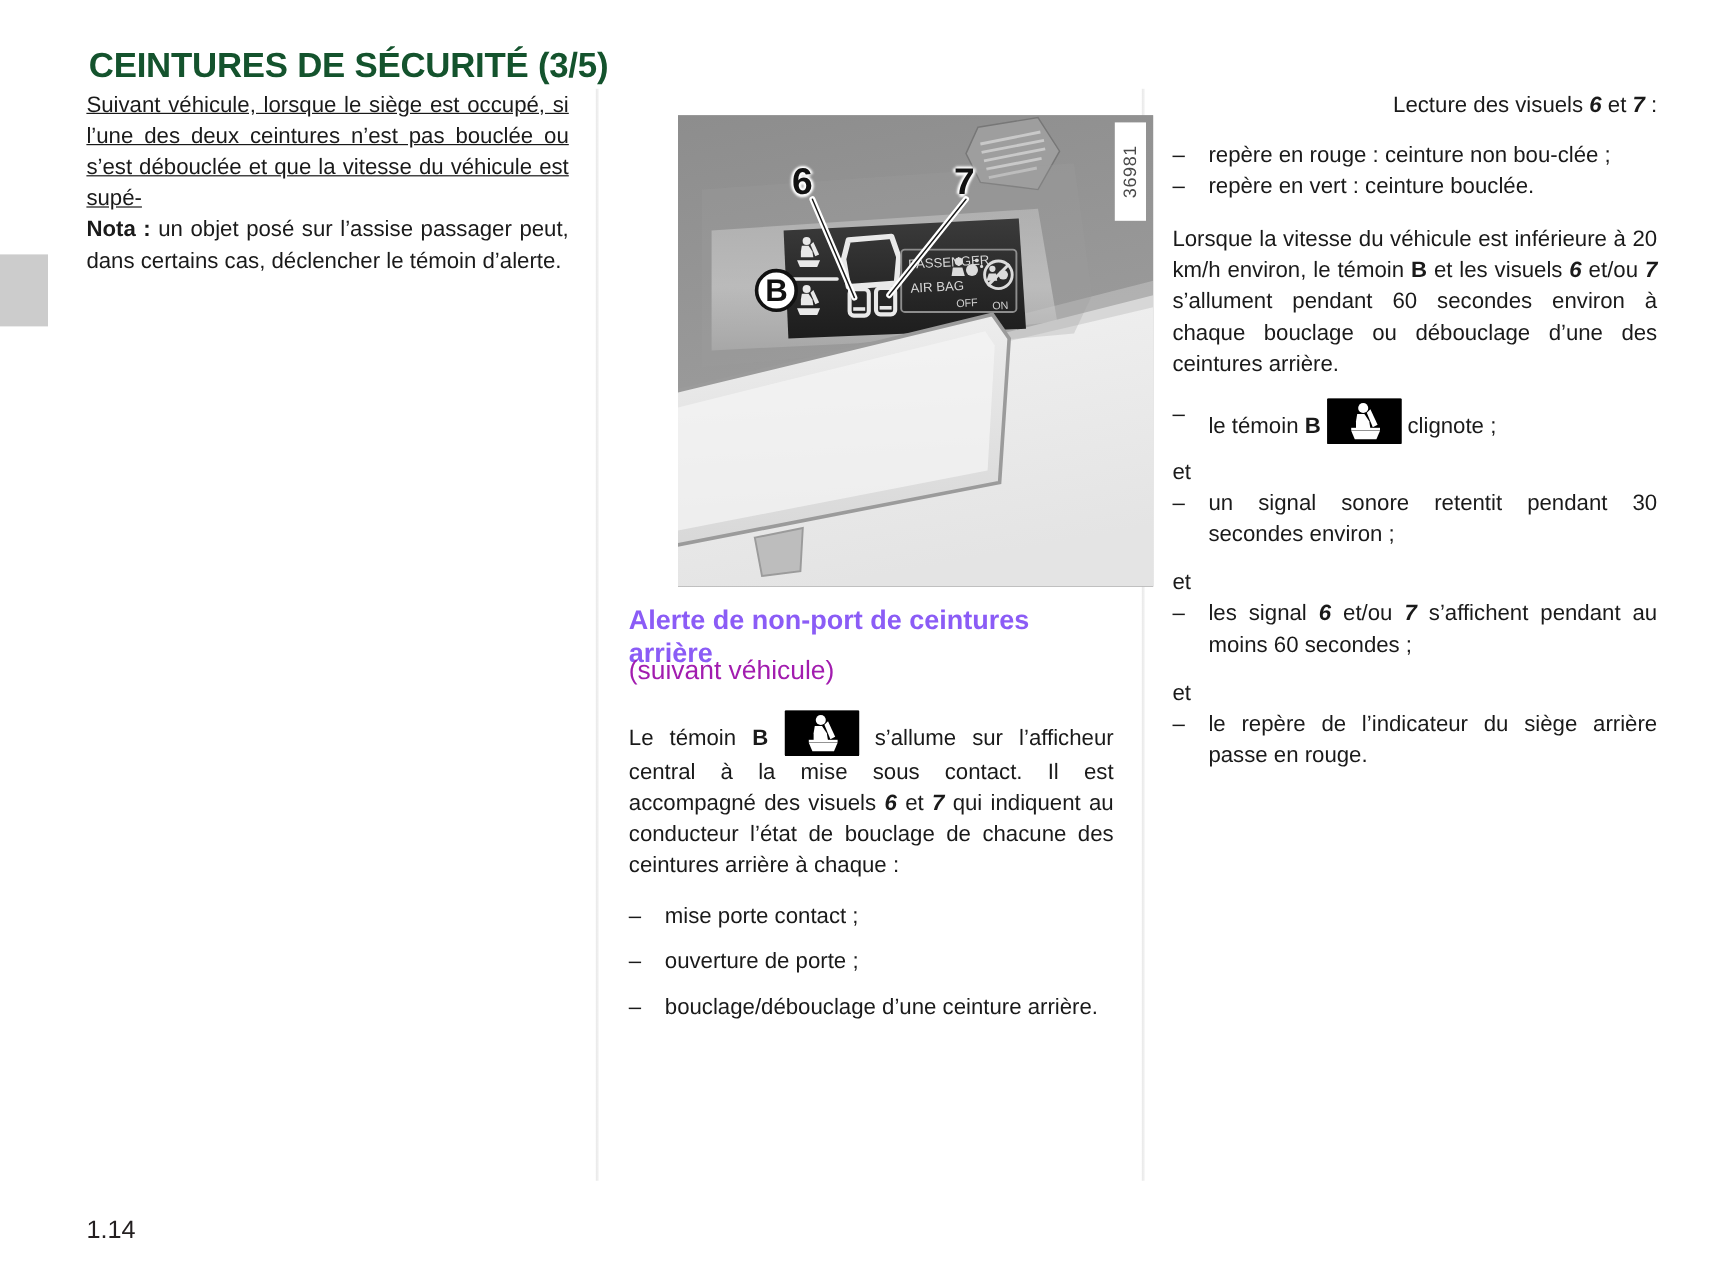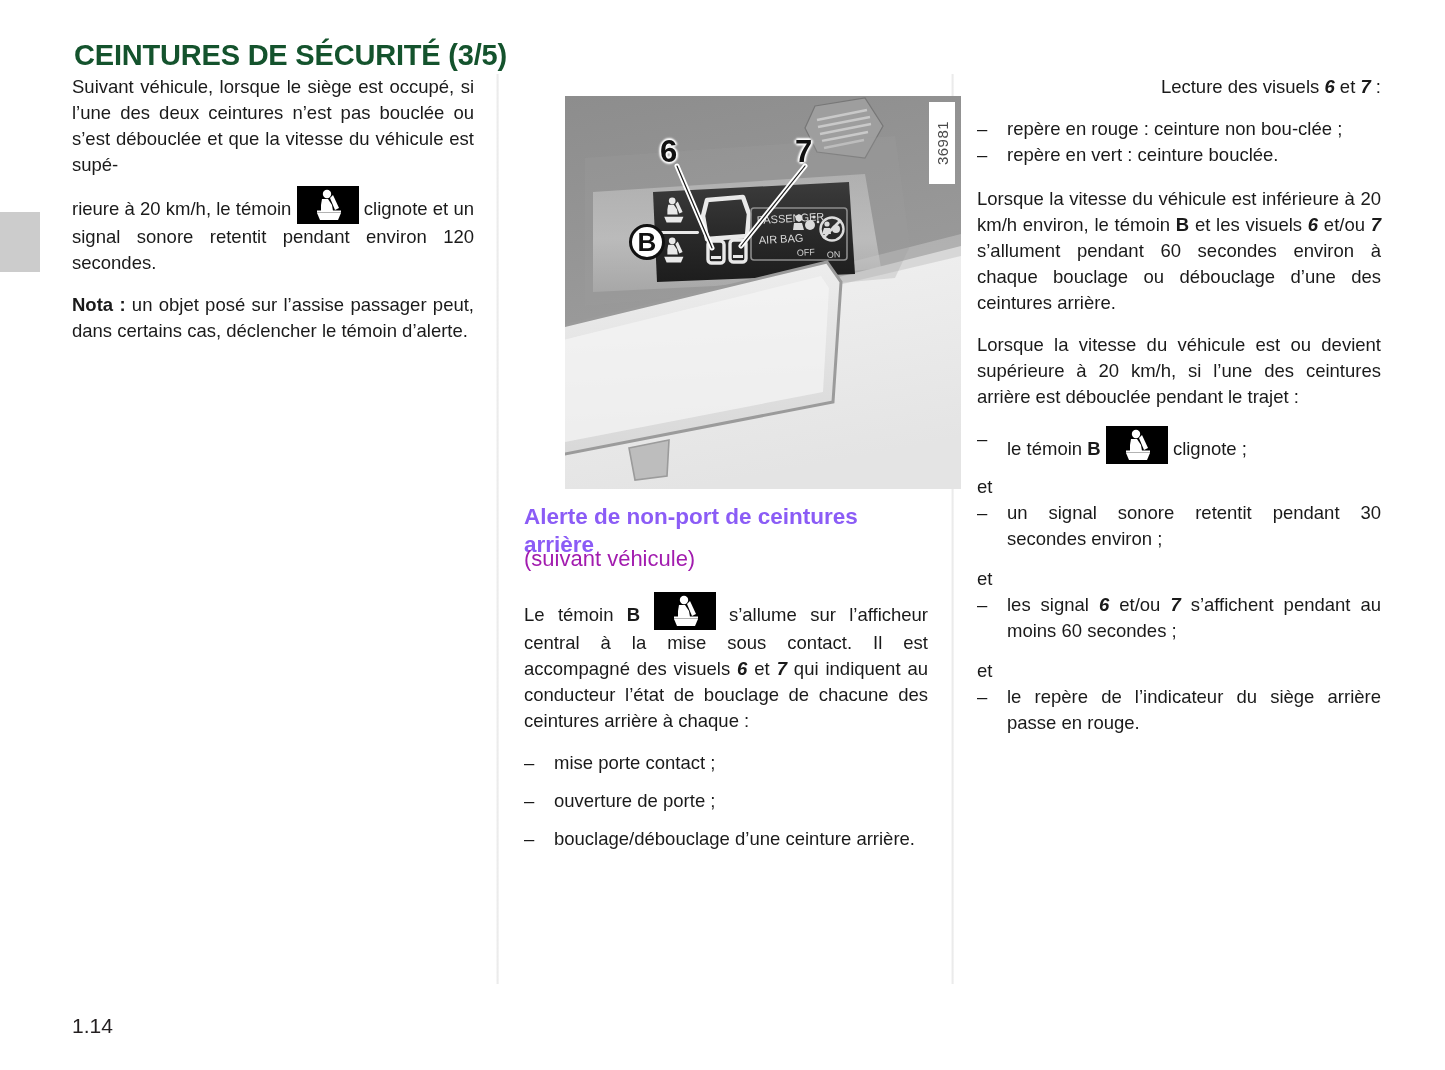--- a/index.html
+++ b/index.html
@@ -54,21 +54,21 @@
   }
   #col-left   { left: 72px;  width: 402px; }
   #col-right  { left: 977px; width: 404px; }
 
   p.body {
     margin: 0 0 16px 0;
     text-align: justify;
     text-justify: inter-word;
     hyphens: manual;
   }
-  p.tight { margin-bottom: 0; }
+  p.tight { margin-bottom: 0; text-decoration: underline; }
 
   b, strong { font-weight: bold; }
   i.num { font-style: italic; font-weight: bold; }
 
   
   ul.dash-list {
     list-style: none;
     margin: 0 0 14px 0;
     padding: 0;
   }
@@ -162,36 +162,20 @@
 
 <h1 id="page-title">CEINTURES DE SÉCURITÉ (3/5)</h1>
 
 <div id="col-sep-1" class="col-sep"></div>
 <div id="col-sep-2" class="col-sep"></div>
 
 <div id="col-left" class="column">
 
   <p class="body tight">Suivant véhicule, lorsque le siège est occupé, si l’une des deux ceintures n’est pas bouclée ou s’est débouclée et que la vitesse du véhicule est supé-</p>
 
-  <p class="body" style="margin-top:8px;">
-    <span>rieure à 20 km/h, le témoin</span>
-    <span class="belt-icon small">
-      <svg viewBox="0 0 62 38" width="62" height="38" aria-hidden="true">
-        <rect x="0" y="0" width="62" height="38" fill="#000"></rect>
-        <g fill="#fff">
-          <circle cx="30" cy="8" r="4.2"></circle>
-          <path d="M25 13 L31 13 L35 19 L36 25 L24 25 L24 19 Z"></path>
-          <path d="M36 9 L42 22 L38 24 L33 12 Z"></path>
-          <path d="M20 27 L44 27 L41 34 L23 34 Z"></path>
-          <rect x="20" y="24.5" width="24" height="2.2"></rect>
-        </g>
-      </svg>
-    </span>
-    <span>clignote et un signal sonore retentit pendant environ 120 secondes.</span>
-  </p>
 
   <p class="body">
     <b>Nota :</b><span> un objet posé sur l’assise passager peut, dans certains cas, déclencher le témoin d’alerte.</span>
   </p>
 
 </div>
 
 <figure id="photo-figure">
   <svg id="photo-svg" viewBox="0 0 396 393">
     <defs>
@@ -376,21 +360,20 @@
   <p class="body">
     <span>Lorsque la vitesse du véhicule est inférieure à 20 km/h environ, le témoin</span>
     <b>B</b>
     <span>et les visuels</span>
     <i class="num">6</i>
     <span>et/ou</span>
     <i class="num">7</i>
     <span>s’allument pendant 60 secondes environ à chaque bouclage ou débouclage d’une des ceintures arrière.</span>
   </p>
 
-  <p class="body">Lorsque la vitesse du véhicule est ou devient supérieure à 20 km/h, si l’une des ceintures arrière est débouclée pendant le trajet :</p>
 
   <ul class="dash-list" style="margin-bottom:10px;">
     <li style="text-align:left;">
       <span class="dash">–</span>
       <span>le témoin</span>
       <b>B</b>
       <span class="belt-icon mid">
         <svg viewBox="0 0 62 38" width="62" height="38" aria-hidden="true">
           <rect x="0" y="0" width="62" height="38" fill="#000"></rect>
           <g fill="#fff">

